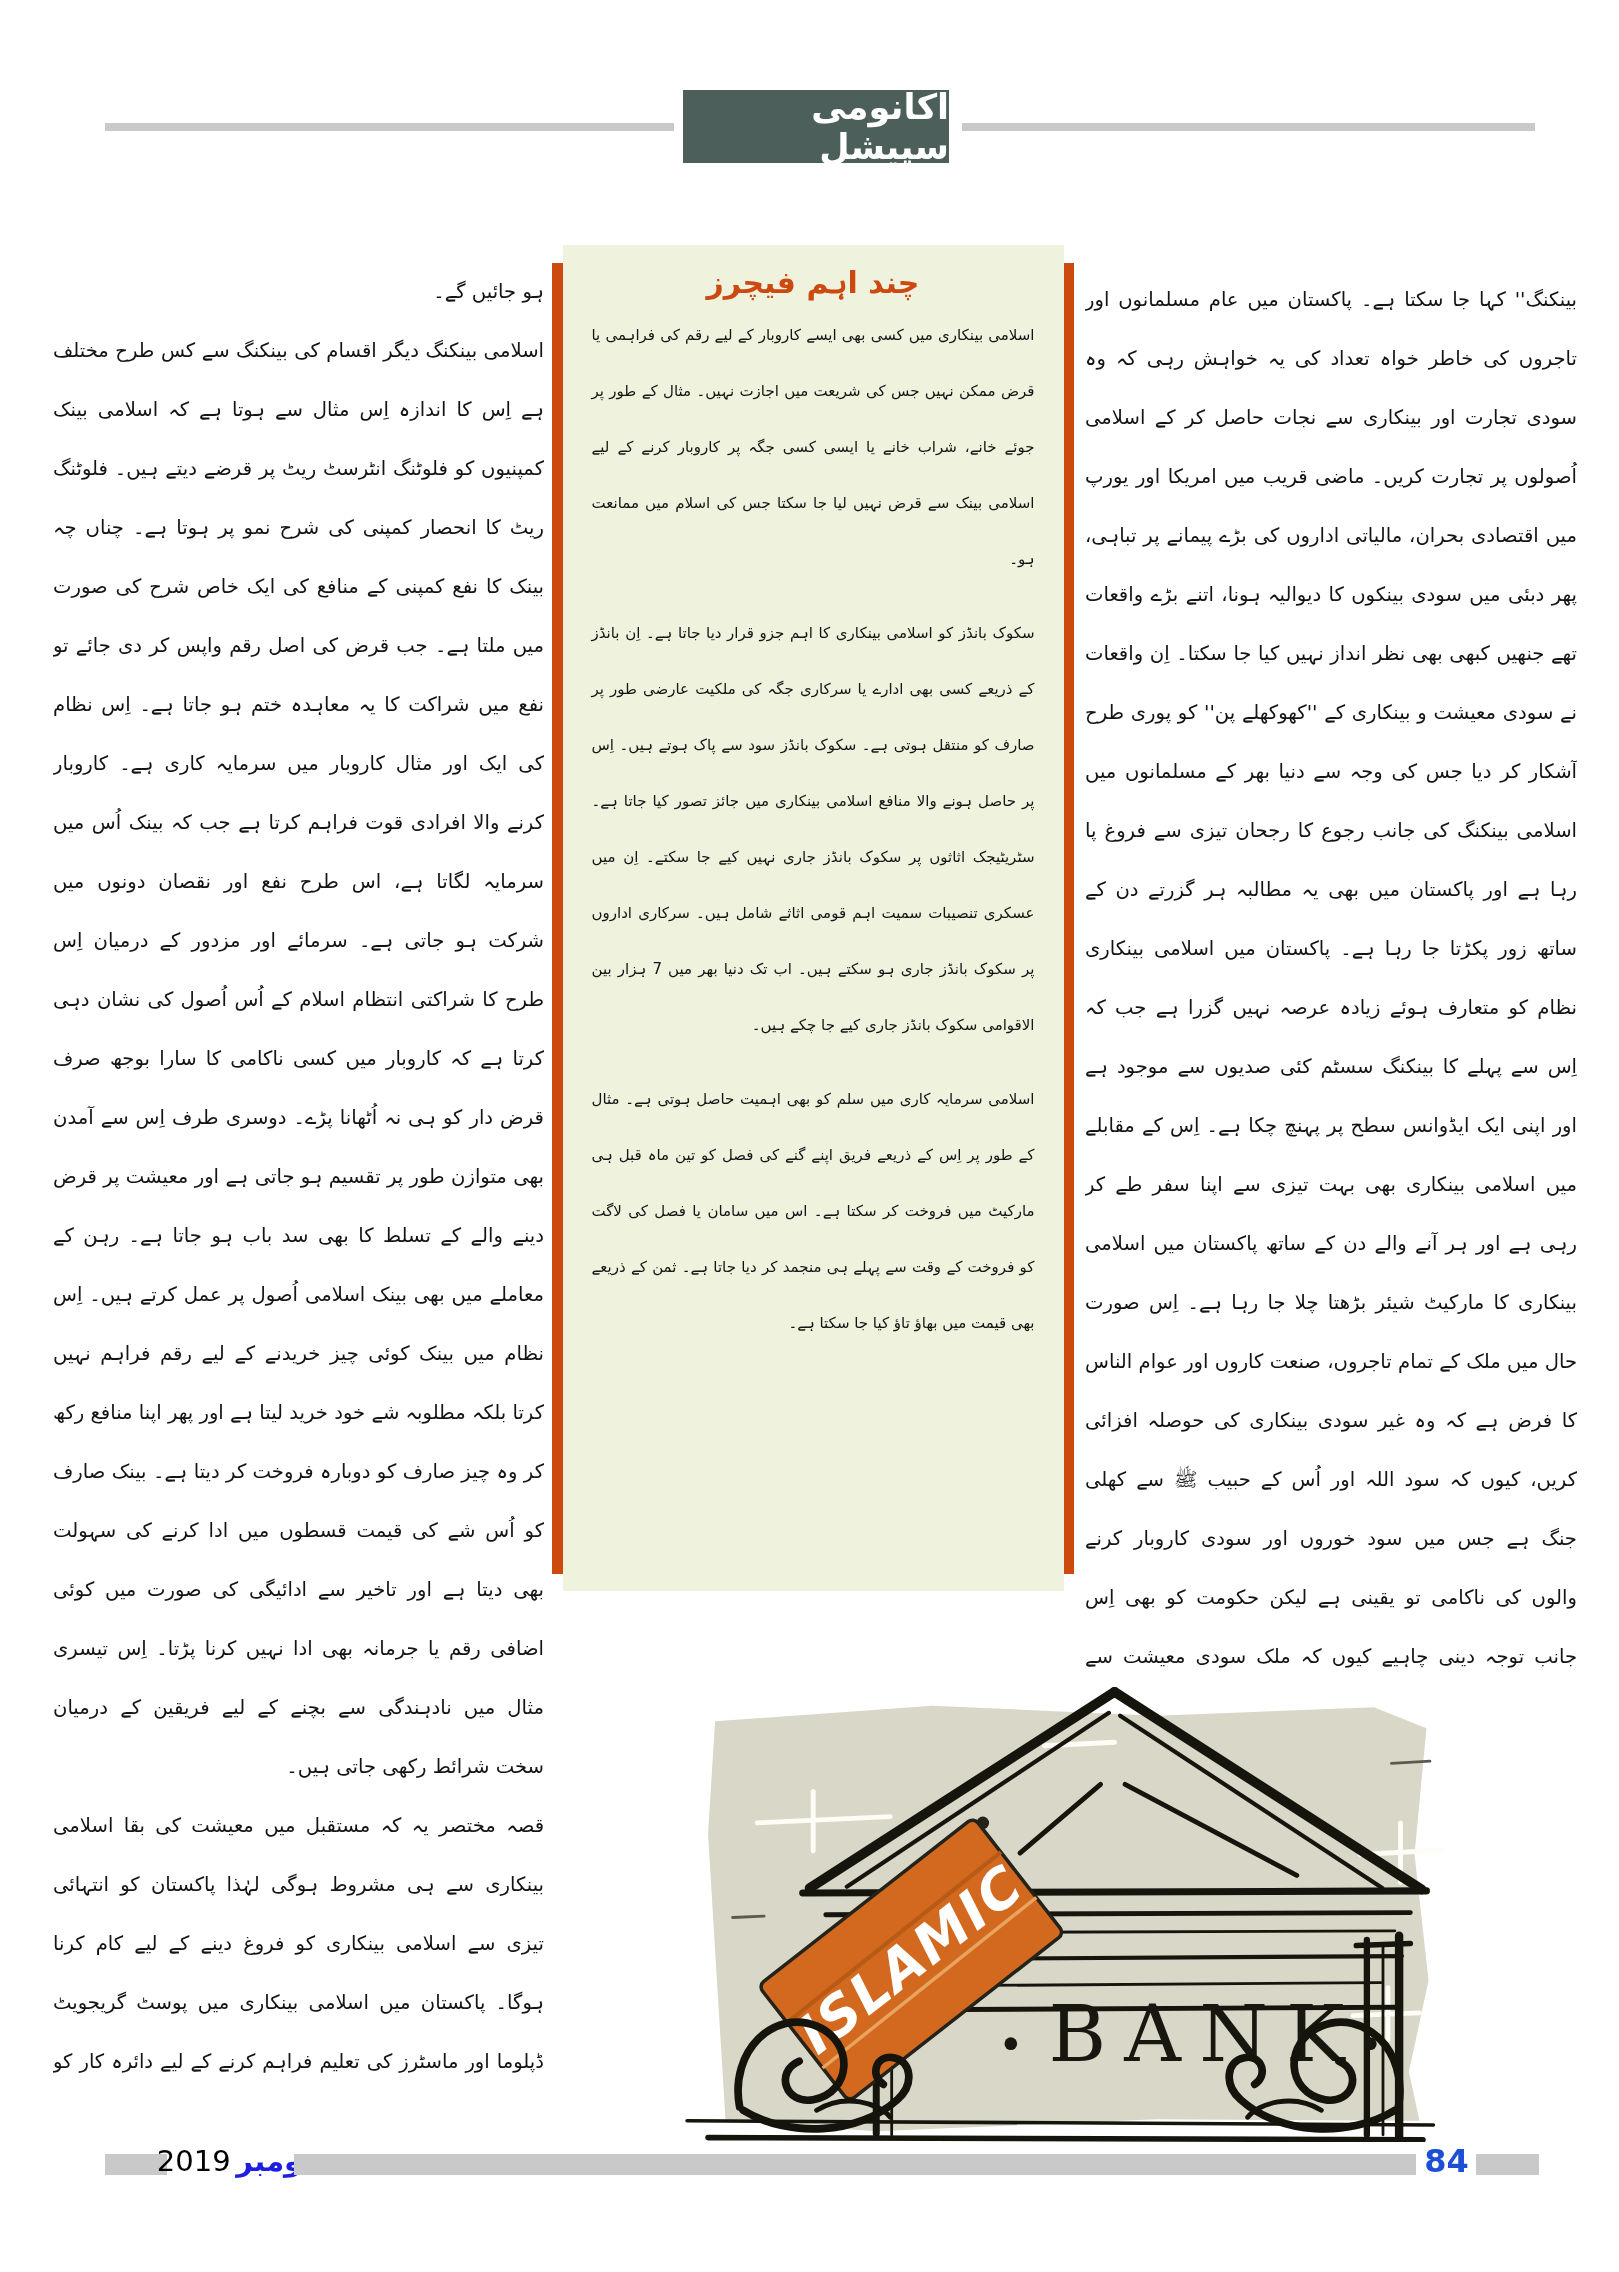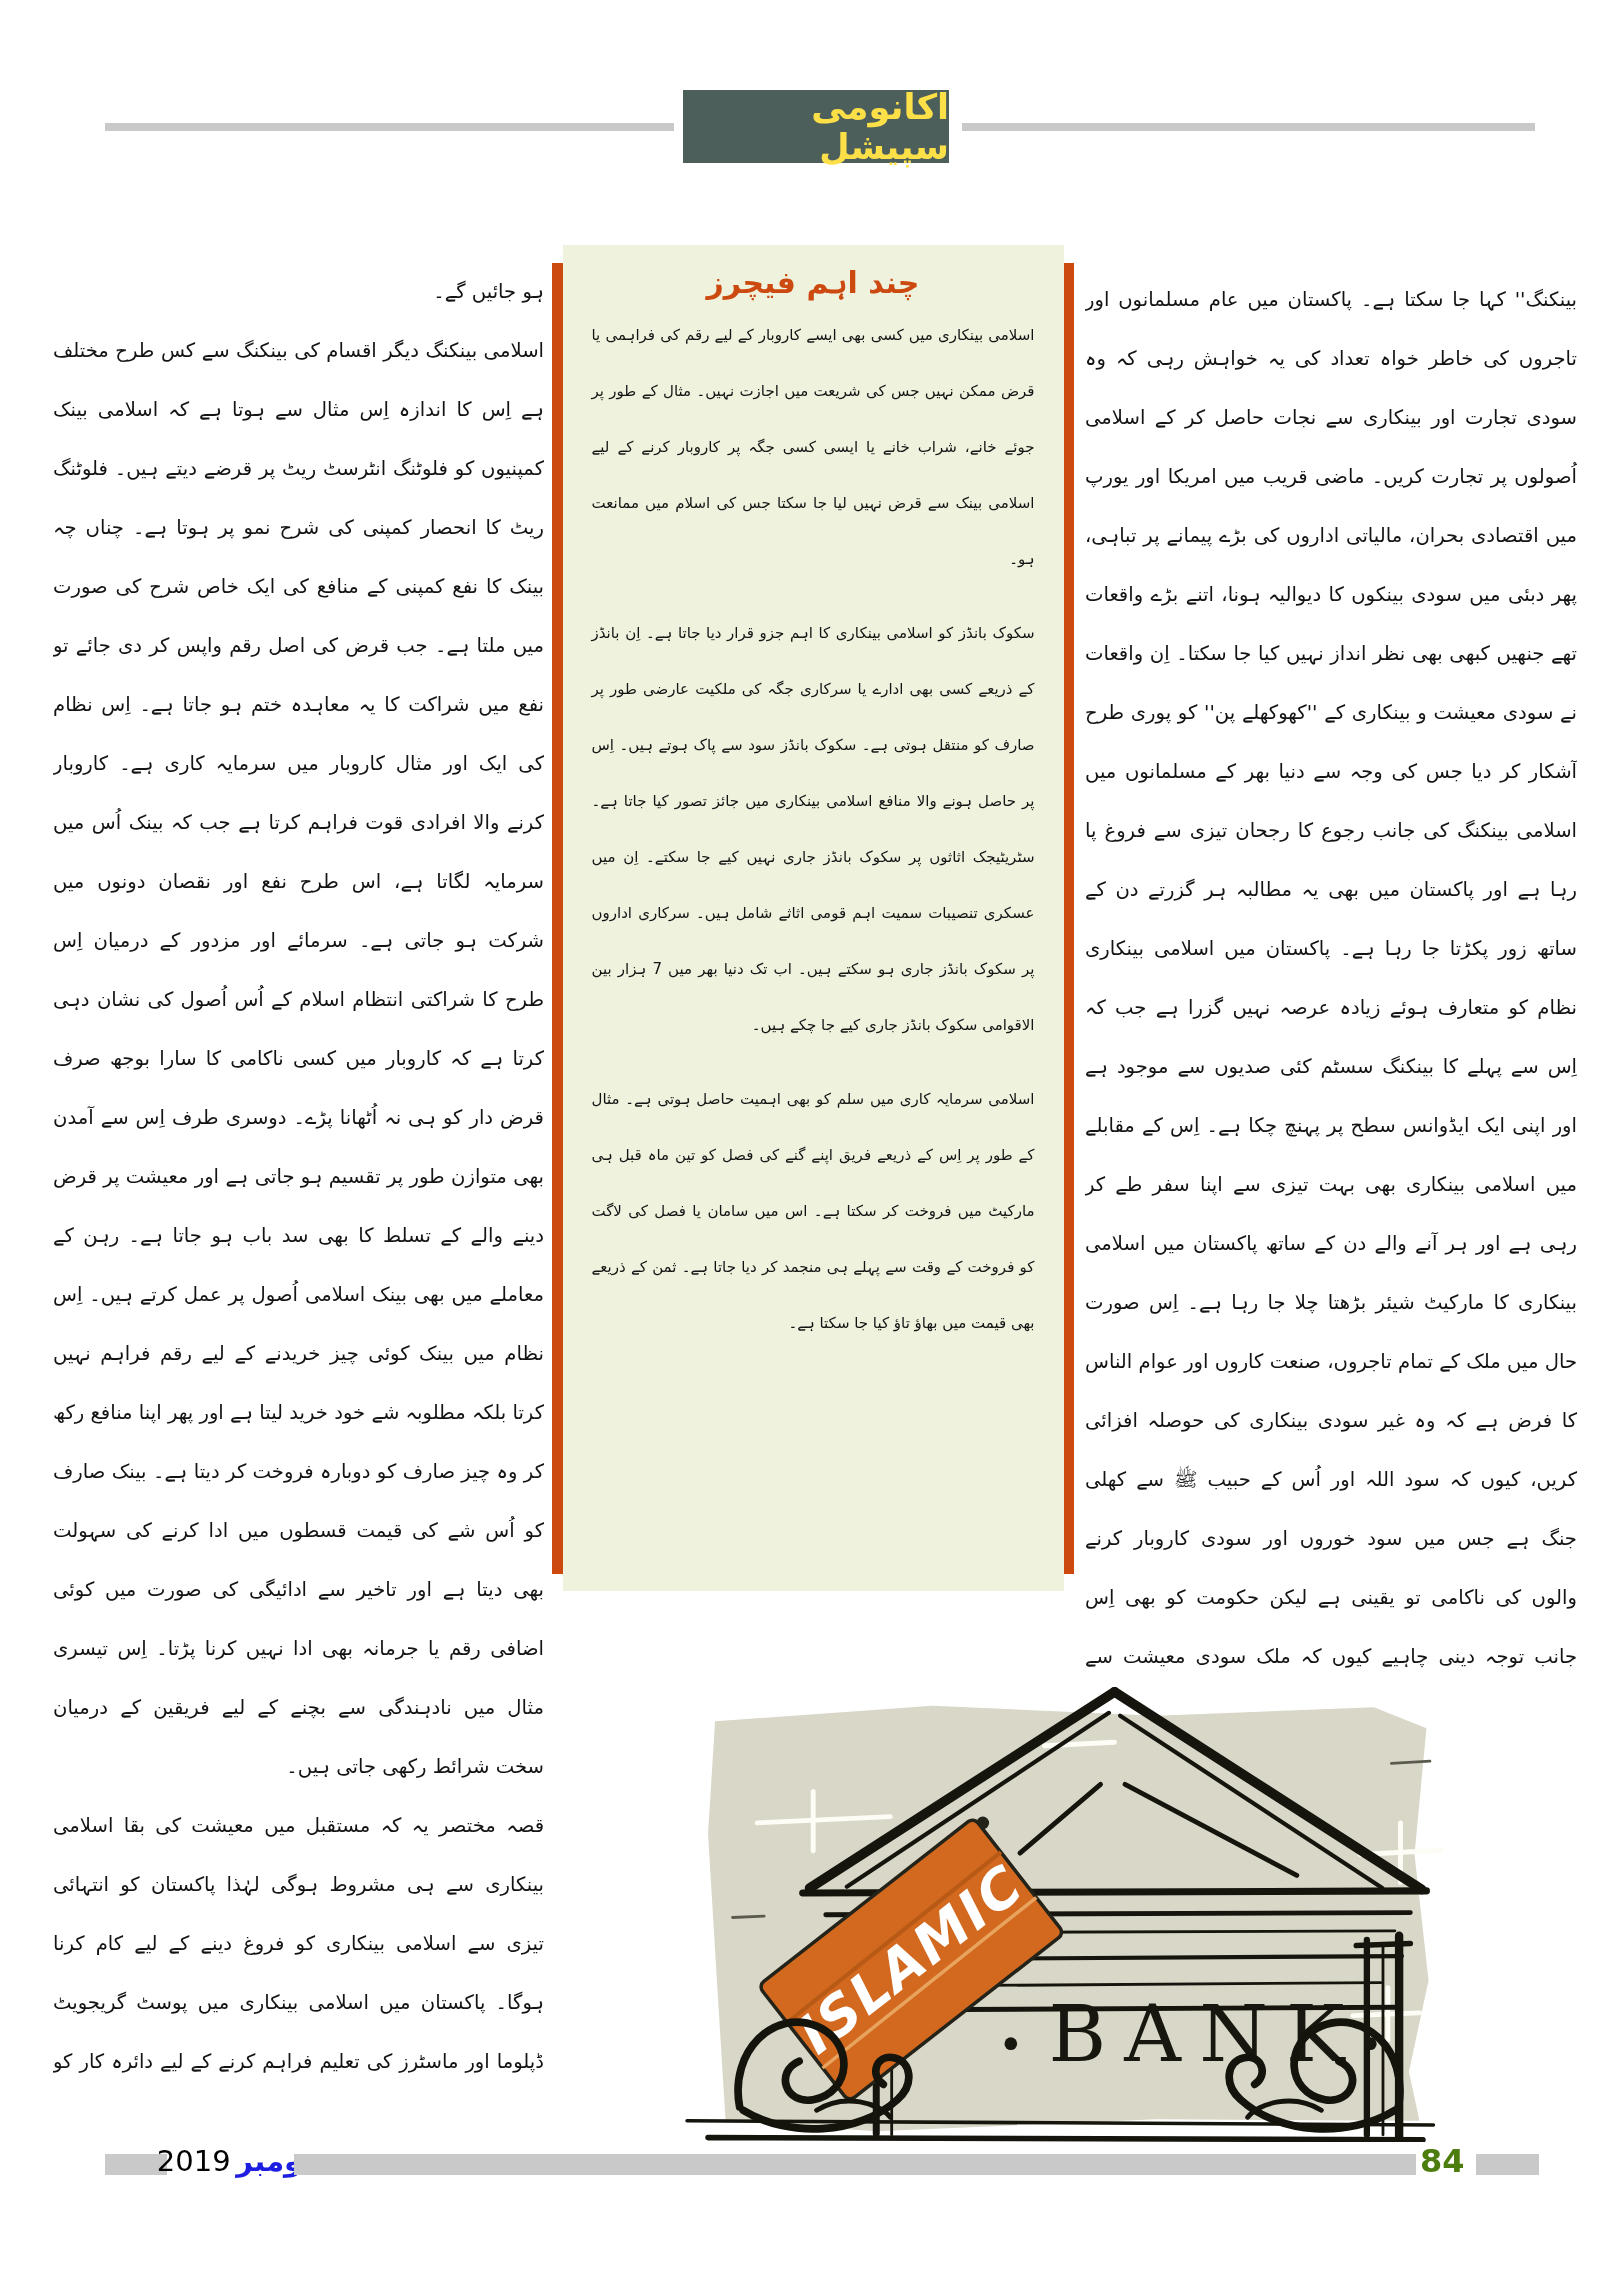--- a/index.html
+++ b/index.html
@@ -9,21 +9,21 @@
     background:#ffffff;
     font-family:"DejaVu Sans",sans-serif;
     overflow:hidden;
   }
   
   .header-rule{position:absolute;top:123px;height:7.7px;background:#c9c9c9;}
   .header-rule.left{left:105px;width:569px;}
   .header-rule.right{left:962px;width:573px;}
   .header-badge{
     position:absolute;left:683px;top:90px;width:266px;height:73px;
-    background:#4d5f5b;color:#fde047;
+    background:#4d5f5b;color:#ffffff;
     display:flex;align-items:center;justify-content:center;
     font-size:35px;font-weight:bold;direction:rtl;
   }
   
   .u{direction:rtl;text-align:justify;color:#141414;margin:0;}
   .col{position:absolute;overflow:hidden;}
   .col p{font-size:19.6px;line-height:59px;}
   .col-right{left:1085px;top:270px;width:492px;height:1423px;}
   .col-left{left:53px;top:262px;width:491px;height:1823px;}
   .col-mid-bottom{left:557px;top:1605px;width:519px;height:126px;}
@@ -54,21 +54,21 @@
     direction:rtl;text-align:center;font-size:29px;color:#000;
     display:flex;align-items:center;justify-content:center;gap:5.6px;
   }
   .footer-date .month{color:#1e1ee0;font-weight:bold;}
   .footer-website{
     position:absolute;left:294px;width:1122px;top:2149px;
     text-align:center;font-size:27px;color:#000000;
   }
   .footer-page{
     position:absolute;left:1420px;top:2142px;width:53px;
-    font-size:32px;font-weight:bold;color:#4d7c0f;
+    text-align:center;font-size:32px;font-weight:bold;color:#1d4ed8;
   }
 </style>
 </head>
 <body>
 
 <div class="page">
 
   <div class="header-rule left"></div>
   <div class="header-rule right"></div>
   <div class="header-badge">اکانومی سپیشل</div>

